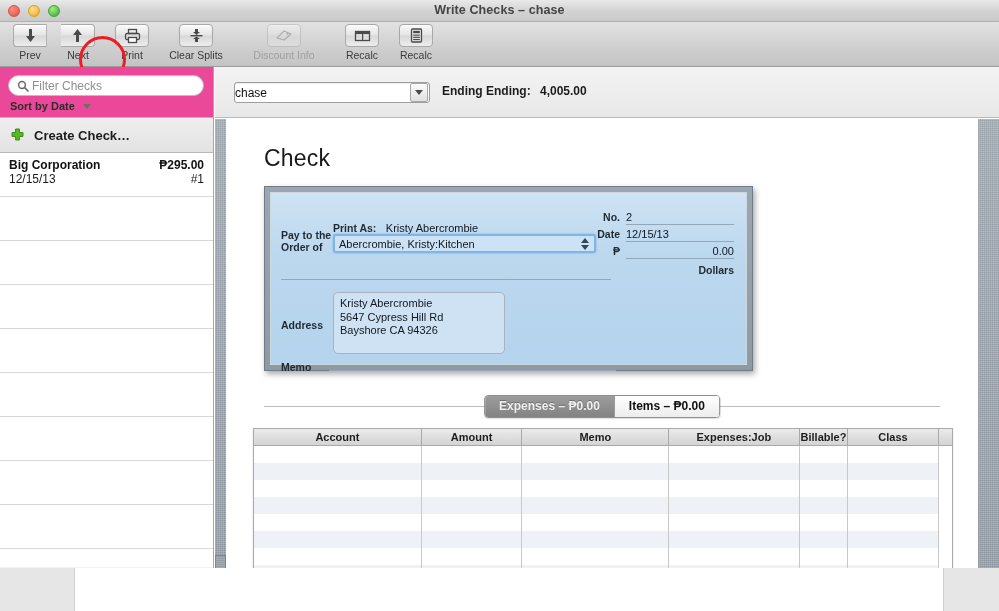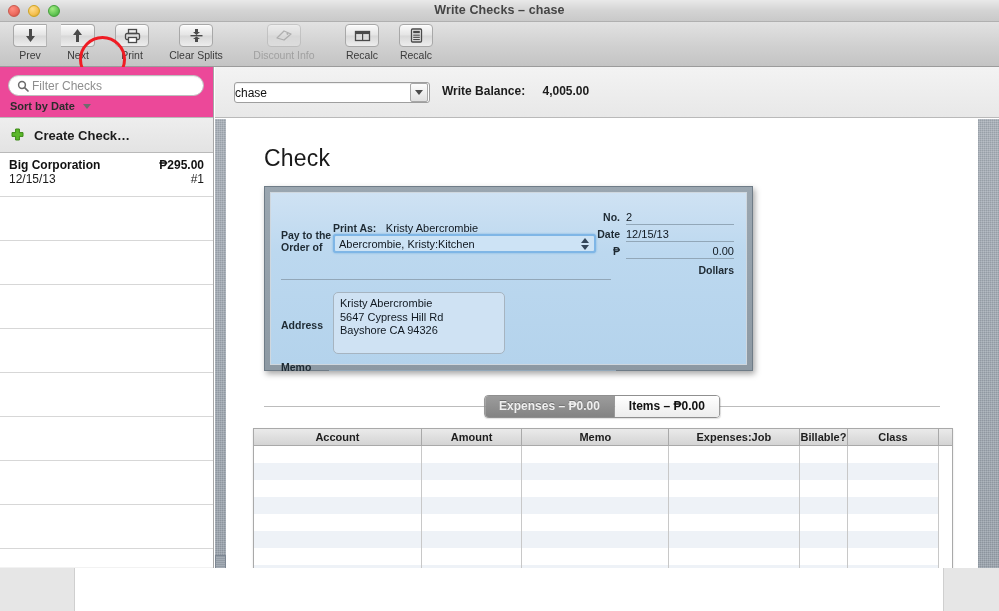--- a/index.html
+++ b/index.html
@@ -150,21 +150,21 @@
   }
   .acct-arrow i {
     width: 0; height: 0;
     border-left: 4px solid transparent; border-right: 4px solid transparent;
     border-top: 5px solid #4a4a4a;
   }
   .balance {
     position: absolute; left: 227px; top: 17px;
     font-size: 12px; font-weight: bold; color: #1c1c1c; white-space: nowrap;
   }
-  .balance .amt { font-weight: bold; margin-left: 14px; }
+  .balance .amt { font-weight: bold; margin-left: 6px; }
 
   
   .canvas {
     position: absolute; left: 215px; top: 119px; width: 784px; height: 449px;
     background-color: #9aa3ad;
     background-image:
       repeating-linear-gradient(0deg, rgba(255,255,255,.10) 0px, rgba(255,255,255,.10) 1px, rgba(0,0,0,.045) 1px, rgba(0,0,0,.045) 2px),
       repeating-linear-gradient(90deg, rgba(255,255,255,.08) 0px, rgba(255,255,255,.08) 1px, rgba(0,0,0,.05) 1px, rgba(0,0,0,.05) 2px),
       linear-gradient(to bottom, #a9b1ba, #9aa3ad);
     overflow: hidden;
@@ -487,21 +487,21 @@
   </div>
 
   <div class="acct-bar">
     <div class="acct-combo">
       <span class="acct-value">chase</span>
       <span class="acct-arrow">
           <i></i>
         </span>
     </div>
     <div class="balance">
-      <span>Write Balance:</span>
+      <span>Ending Ending:</span>
       <span class="amt">4,005.00</span>
     </div>
   </div>
 
   <div class="canvas">
     <div class="sheet">
 
       <div class="sheet-title">Check</div>
 
       <div class="check-card">

